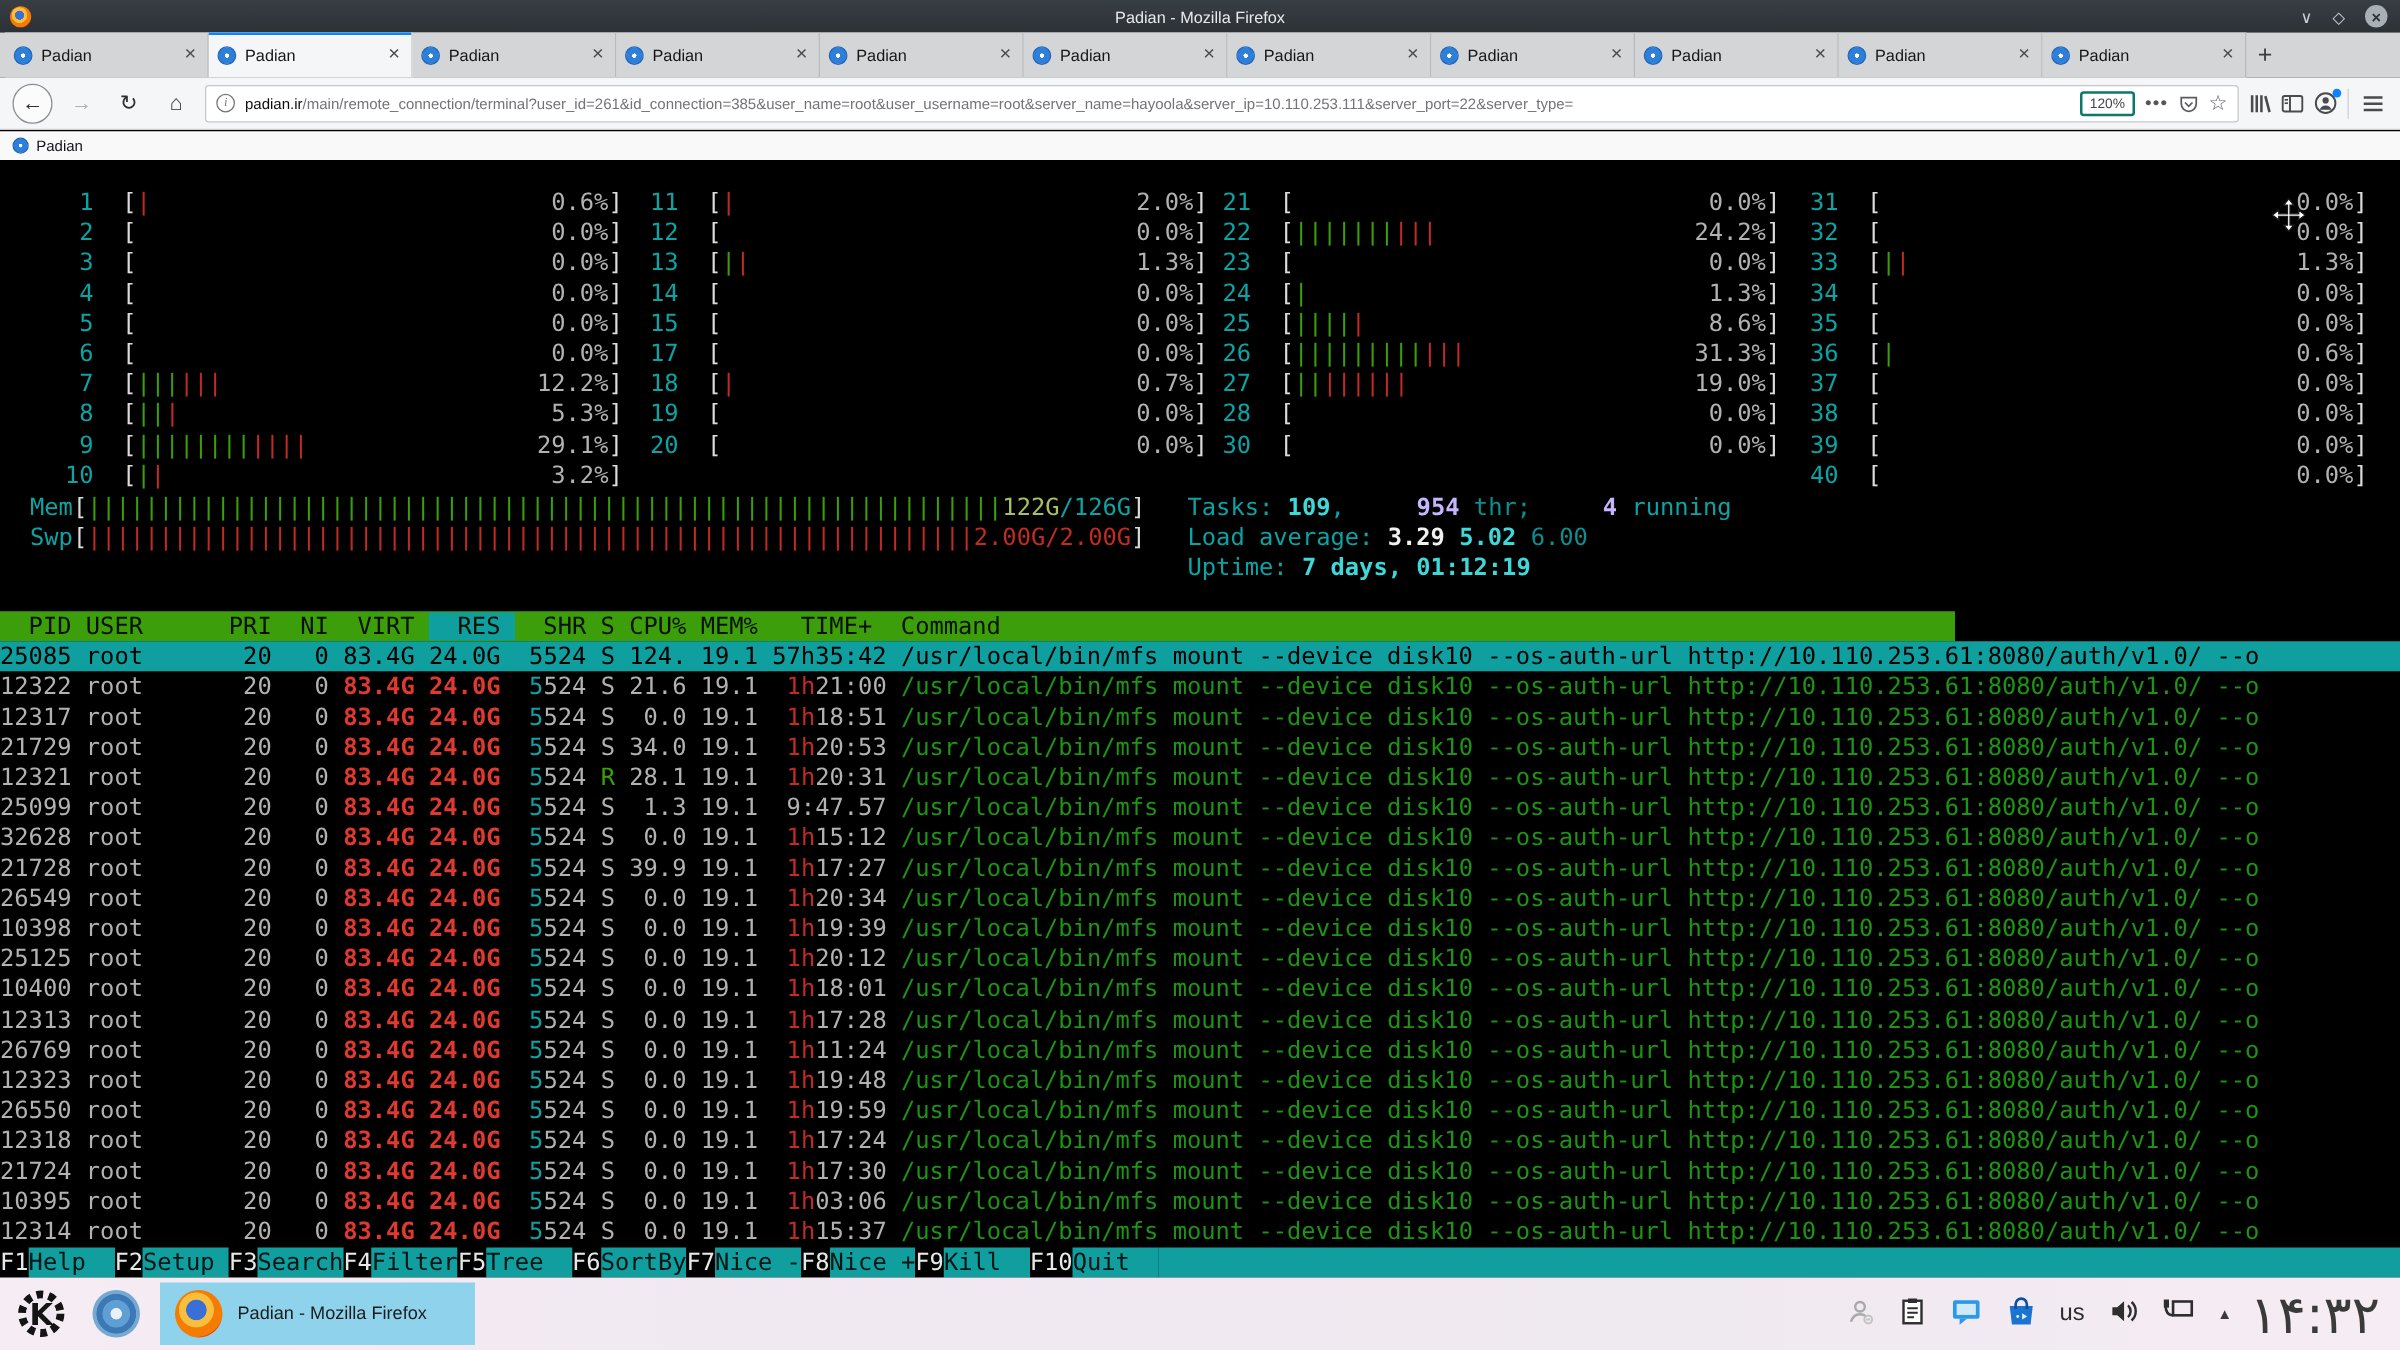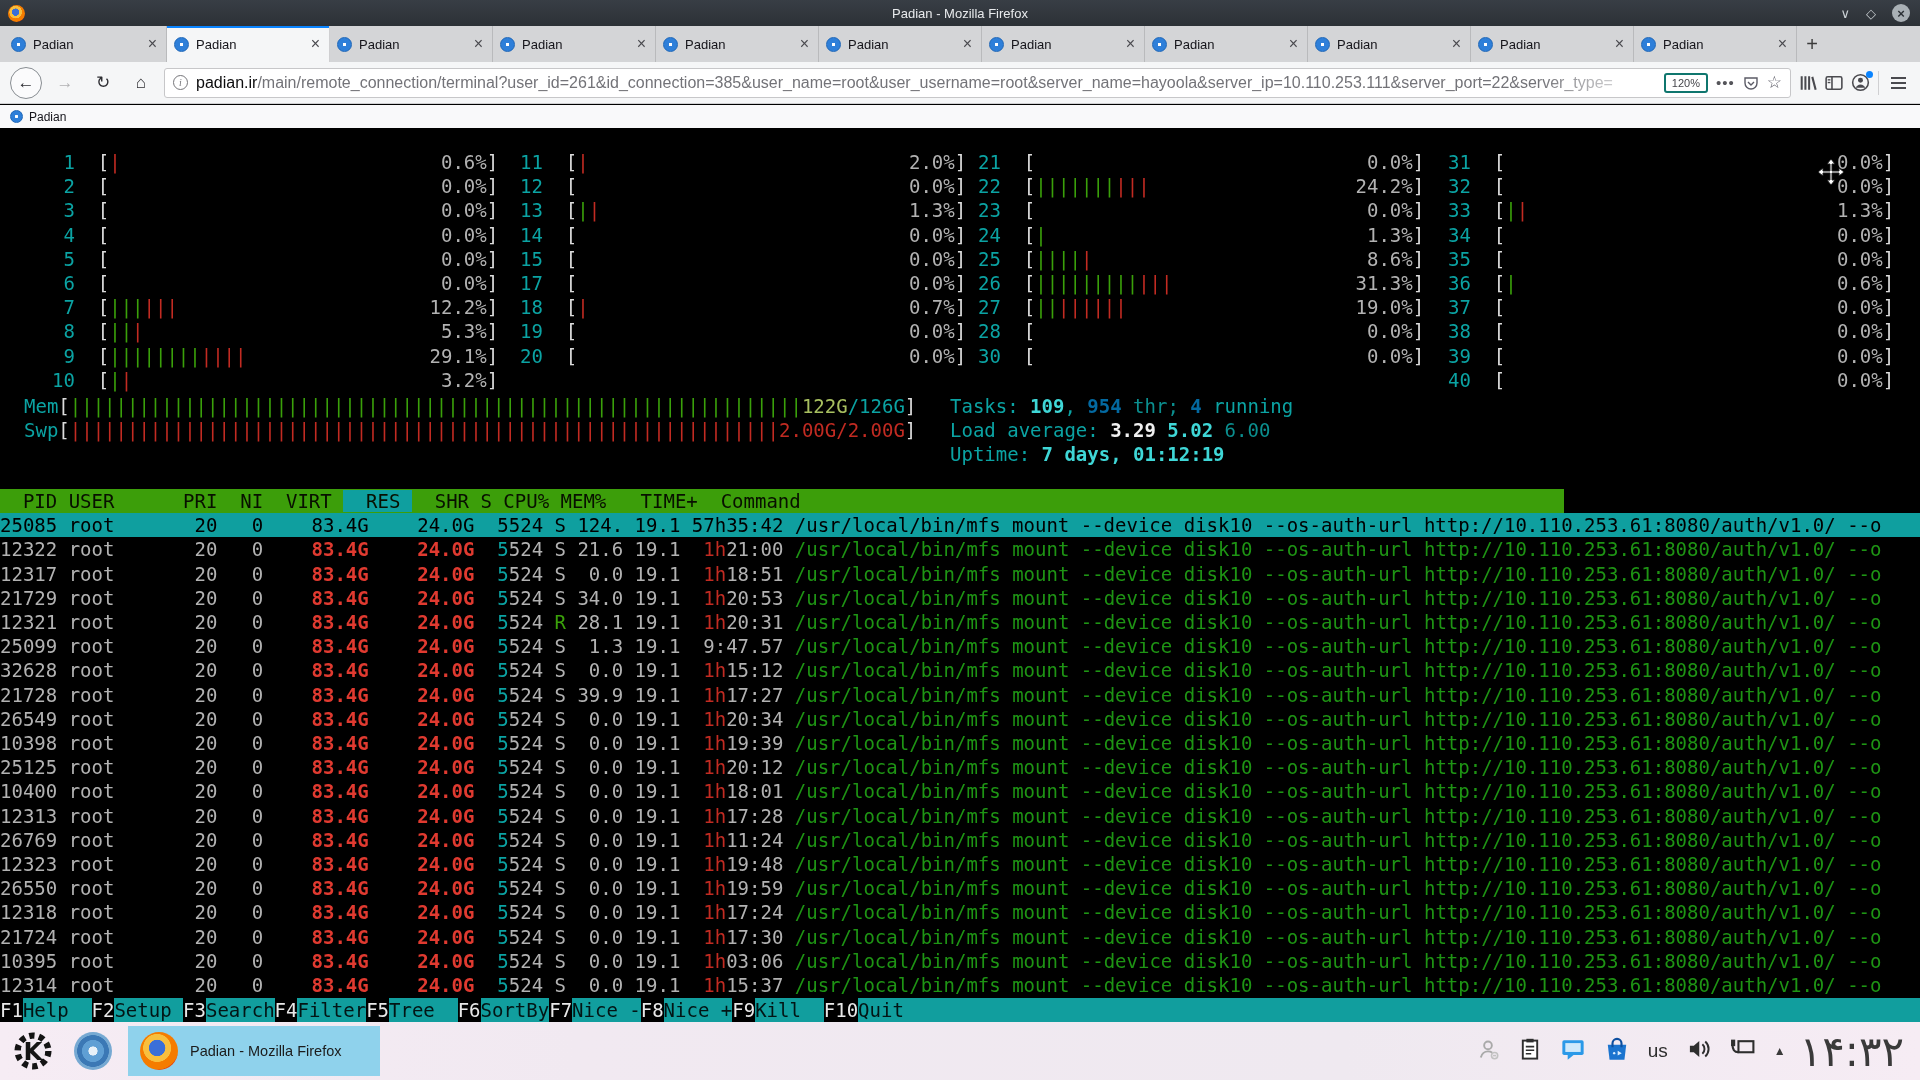--- a/index.html
+++ b/index.html
@@ -37,21 +37,21 @@
     border-bottom:1px solid #d0d0d2; display:flex; align-items:center; padding:0 10px; gap:8px; }
   .navbtn { width:30px; height:30px; display:flex; align-items:center; justify-content:center;
     font-size:17px; color:#2e2e33; }
   .navbtn.back { border:1px solid #888d92; border-radius:50%; width:32px; height:32px; background:#fbfbfc; }
   .navbtn.fwd { color:#b1b1b3; }
   .urlbar { flex:1; height:30px; background:#fff; border:1px solid #c7c7c9; border-radius:3px;
     display:flex; align-items:center; padding:0 8px; gap:8px; min-width:0; }
   .info-ic { width:15px; height:15px; border:1px solid #76767a; border-radius:50%; color:#76767a;
     font-size:10px; display:flex; align-items:center; justify-content:center; flex:0 0 15px;
     font-family:"Liberation Serif", serif; font-style:italic; }
-  .urltext { flex:1; font-size:16px; white-space:nowrap; overflow:hidden; color:#737378; min-width:0;
+  .urltext { flex:1; font-size:12px; white-space:nowrap; overflow:hidden; color:#737378; min-width:0;
     -webkit-mask-image:linear-gradient(90deg,#000 92%,transparent); mask-image:linear-gradient(90deg,#000 92%,transparent); }
   .urltext .host { color:#0c0c0d; }
   .zoombadge { font-size:11px; color:#45454a; border:2px solid #0f766e; border-radius:3px; padding:2px 6px; flex:0 0 auto; }
   .dots { color:#55555a; font-size:15px; letter-spacing:1px; flex:0 0 auto; }
   .uicon { flex:0 0 auto; display:flex; align-items:center; }
   .star { color:#5b5b66; font-size:17px; flex:0 0 auto; }
   .ham { display:flex; flex-direction:column; gap:3px; padding:4px; }
   .ham i { display:block; width:15px; height:2px; background:#4a4a4f; }
   .vsep { width:1px; height:24px; background:#d0d0d2; }
 
@@ -75,24 +75,24 @@
   .trow.sel { background:#0f9f9f; }
   .trow.sel span { color:#000 !important; font-weight:normal !important; }
 
   .c-cyan  { color:#0ba3a3; }
   .c-bcyan { color:#3fd7d7; font-weight:bold; }
   .c-dimcy { color:#0b8f8f; }
   .c-white { color:#dcdcdc; }
   .c-wbold { color:#f0f0f0; font-weight:bold; }
   .c-gray  { color:#b2b2b2; }
   .c-green { color:#3aa00a; }
-  .c-green2{ color:#0369a1; font-weight:bold; }
+  .c-green2{ color:#c4b5fd; font-weight:bold;margin-left:46px; }
   .c-lgreen{ color:#a8c060; }
   .c-red   { color:#c22b22; }
-  .c-redb  { color:#e03a30; font-weight:bold;margin-left:37px; }
+  .c-redb  { color:#e03a30; font-weight:bold; }
   .c-dgreen{ color:#1e9414; }
 
   .fnbar { position:absolute; top:870px; left:0; width:1920px; height:24.2px; display:flex; background:#000; }
   .fnbar .fk { color:#e8e8e8; background:#000; white-space:pre; }
   .fnbar .fl { color:#031515; background:#119e9e; white-space:pre; }
   .fnbar .fill { flex:1; background:#119e9e; }
 
   
   .movecursor { position:absolute; left:1816px; top:158px; width:30px; height:30px; }
 

